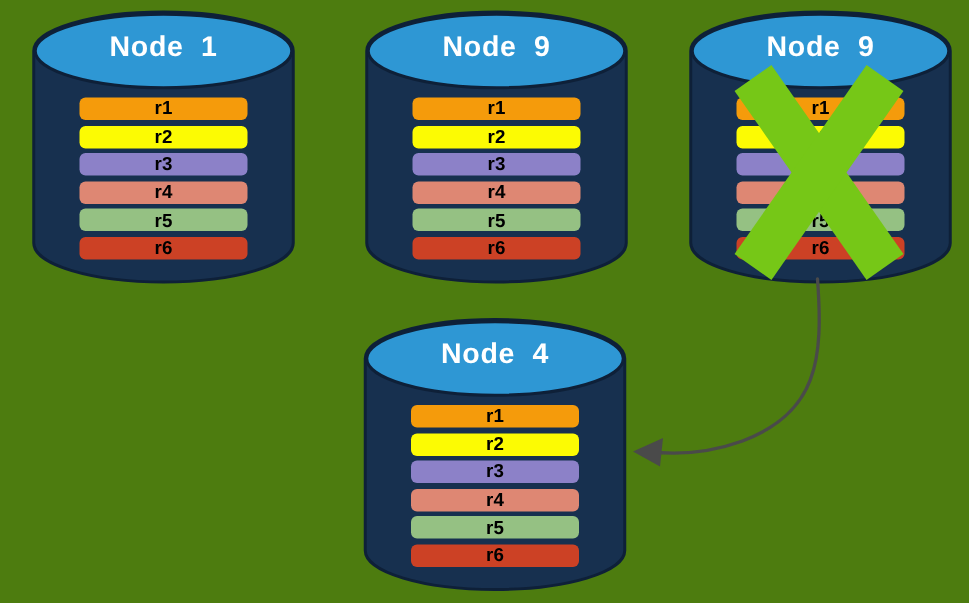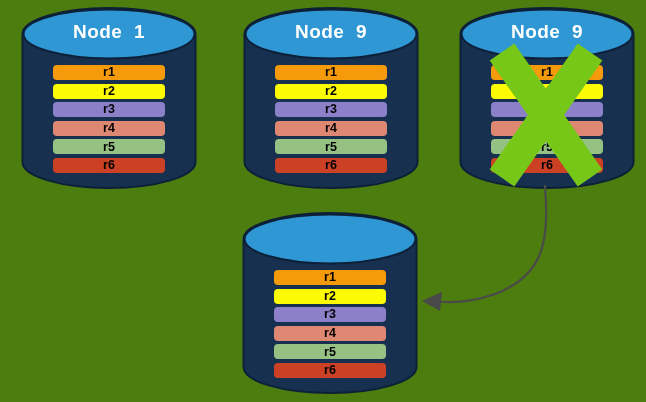--- a/index.html
+++ b/index.html
@@ -160,20 +160,21 @@
             <line x1="42" y1="44" x2="130" y2="170"></line>
             <line x1="130" y1="44" x2="42" y2="170"></line>
           </g>
         </svg>
       </div>
       <div class="node" style="left: 243px; top: 213px; width: 174px; height: 180px;">
         <svg class="node-svg" width="174" height="180" viewBox="0 0 174 180">
           <path d="M 0.5 26 L 0.5 154 A 86.5 26 0 0 0 173.5 154 L 173.5 26 A 86.5 26 0 0 0 0.5 26 Z" fill="#17304F" stroke="#0E2038" stroke-width="2"></path>
           <ellipse cx="87" cy="26" rx="85.5" ry="24.5" fill="#2E97D4" stroke="#0E2038" stroke-width="2"></ellipse>
         </svg>
+        <div class="node-title" style="top: 13px; font-size: 19px;">Node  4</div>
         <div class="records">
           <div class="record" style="left: 31px; top: 57px; width: 112px; height: 15px; background: rgb(245, 155, 11); font-size: 12.5px;">
             <span>r1</span>
           </div>
           <div class="record" style="left: 31px; top: 75.6px; width: 112px; height: 15px; background: rgb(252, 251, 3); font-size: 12.5px;">
             <span>r2</span>
           </div>
           <div class="record" style="left: 31px; top: 94.2px; width: 112px; height: 15px; background: rgb(140, 129, 200); font-size: 12.5px;">
             <span>r3</span>
           </div>

